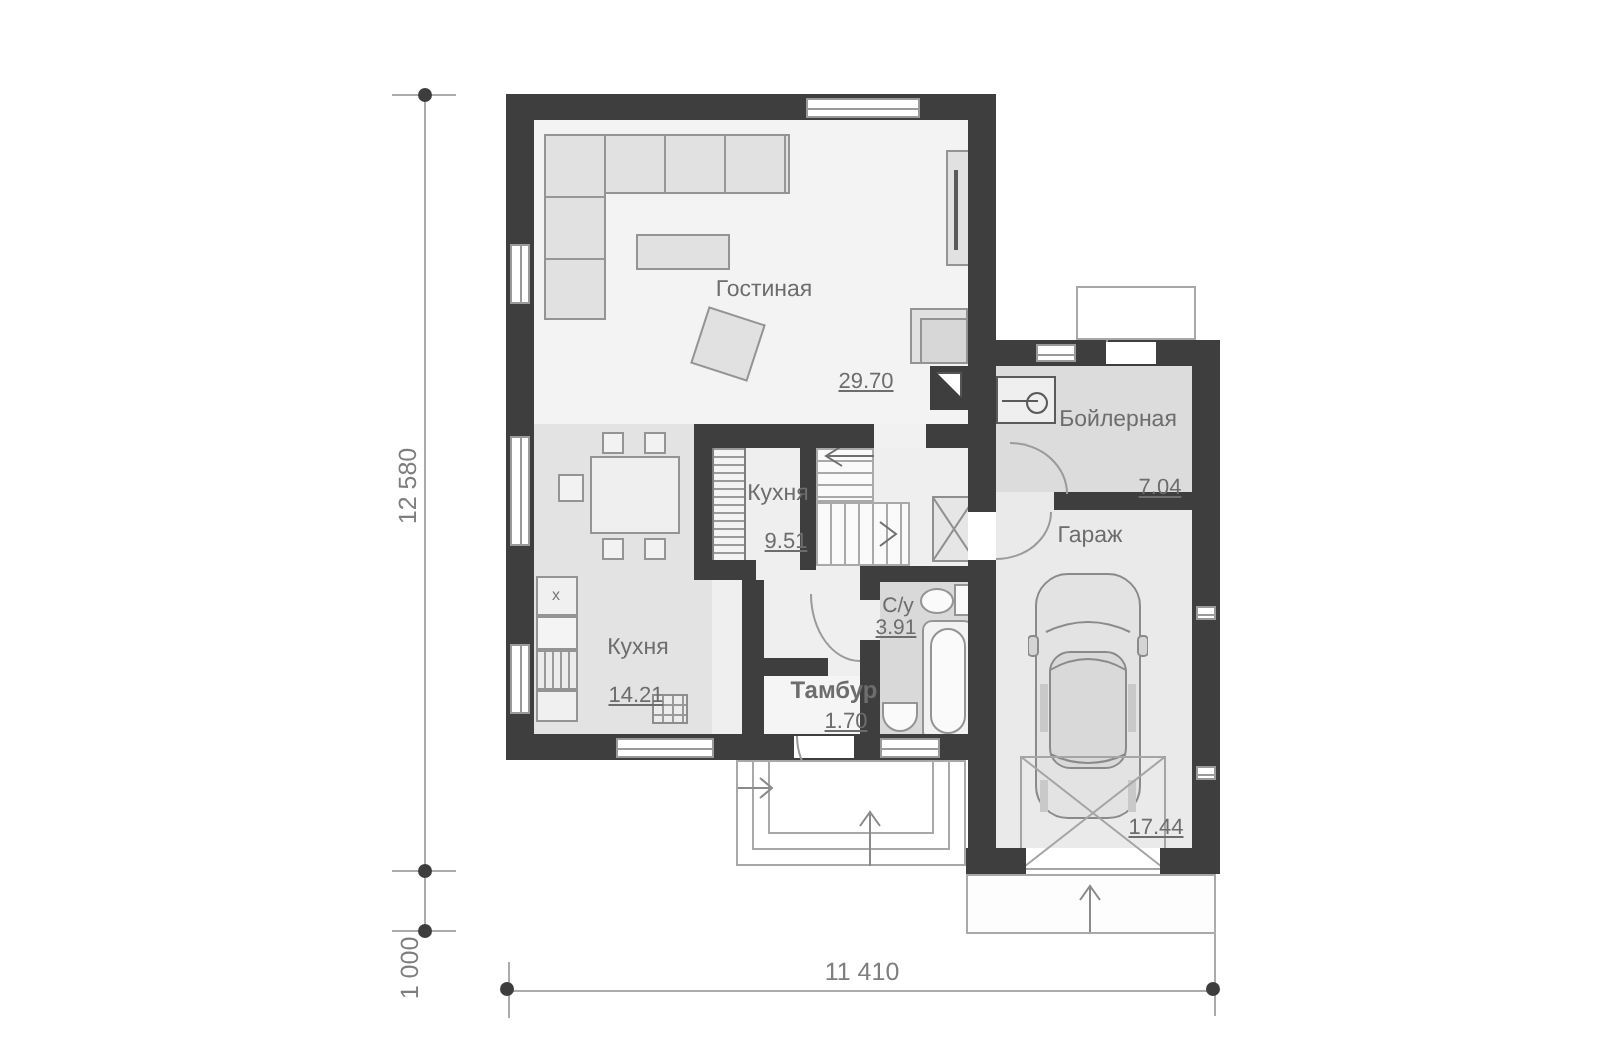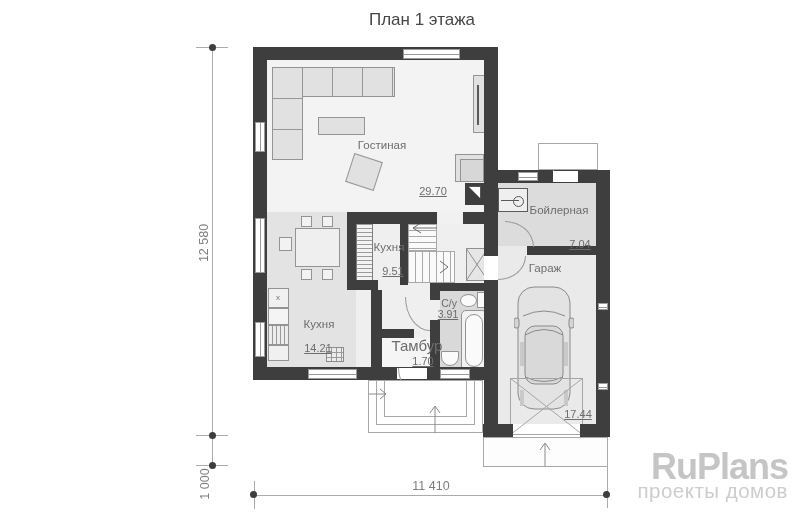--- a/index.html
+++ b/index.html
@@ -35,21 +35,20 @@
   .wm{position:absolute;right:16px;top:449px;text-align:right;line-height:1;}
   .wm-brand{font-size:36px;font-weight:bold;color:#c5c5c5;letter-spacing:-1px;}
   .wm-tag{font-size:20.5px;color:#cdcdcd;letter-spacing:.5px;margin-top:-4px;}
   svg{display:block;}
 </style>
 </head>
 <body>
 
 <div class="canvas">
 
-  <div class="label" style="left:422px;top:20px;font-size:17px;color:#474747;">План 1 этажа</div>
 
   <div class="fill" style="left:267px;top:60px;width:217px;height:152px;background:#f3f3f3;"></div>
   <div class="fill" style="left:437px;top:212px;width:26px;height:12px;background:#f1f1f1;"></div>
   <div class="fill" style="left:267px;top:212px;width:80px;height:78px;background:#e3e3e3;"></div>
   <div class="fill" style="left:267px;top:290px;width:104px;height:77px;background:#e3e3e3;"></div>
   <div class="fill" style="left:356px;top:224px;width:128px;height:143px;background:#efefef;"></div>
   <div class="fill" style="left:382px;top:338px;width:48px;height:29px;background:#f5f5f5;"></div>
   <div class="fill" style="left:440px;top:291px;width:44px;height:82px;background:#d9d9d9;"></div>
   <div class="fill" style="left:498px;top:183px;width:98px;height:63px;background:#dcdcdc;"></div>
   <div class="fill" style="left:498px;top:246px;width:98px;height:178px;background:#eaeaea;"></div>
@@ -180,21 +179,21 @@
   <svg class="abs" style="left:539px;top:440px;" width="12" height="26" viewBox="0 0 12 26">
     <path d="M6 26 L6 4 M1 10 L6 3 L11 10" fill="none" stroke="#8a8a8a"></path>
   </svg>
 
   <div class="label" style="left:382px;top:145px;text-align:right;">Гостиная</div>
   <div class="area-label" style="left:433px;top:191px;">29.70</div>
   <div class="label" style="left:389px;top:247px;">Кухня</div>
   <div class="area-label" style="left:393px;top:271px;">9.51</div>
   <div class="label" style="left:319px;top:324px;">Кухня</div>
   <div class="area-label" style="left:318px;top:348px;">14.21</div>
-  <div class="label" style="left:417px;top:345px;font-size:15px;">Тамбур</div>
+  <div class="label" style="left:417px;top:345px;font-size:12px;font-weight:bold;">Тамбур</div>
   <div class="area-label" style="left:423px;top:361px;">1.70</div>
   <div class="label" style="left:449px;top:303px;font-size:10.5px;">С/у</div>
   <div class="area-label" style="left:448px;top:314px;font-size:10.5px;">3.91</div>
   <div class="label" style="left:559px;top:210px;">Бойлерная</div>
   <div class="area-label" style="left:580px;top:244px;">7.04</div>
   <div class="label" style="left:545px;top:268px;">Гараж</div>
   <div class="area-label" style="left:578px;top:414px;">17.44</div>
 
   <div class="dim-line" style="left:212px;top:47px;width:1px;height:418px;"></div>
   <div class="dim-line" style="left:196px;top:47px;width:32px;height:1px;"></div>
@@ -205,18 +204,14 @@
   <div class="dim-dot" style="left:209px;top:462px;"></div>
   <div class="dim-text" style="left:204px;top:243px;transform:translate(-50%,-50%) rotate(-90deg);">12 580</div>
   <div class="dim-text" style="left:205px;top:484px;transform:translate(-50%,-50%) rotate(-90deg);">1 000</div>
   <div class="dim-line" style="left:254px;top:495px;width:353px;height:1px;"></div>
   <div class="dim-line" style="left:254px;top:481px;width:1px;height:28px;"></div>
   <div class="dim-line" style="left:607px;top:440px;width:1px;height:68px;"></div>
   <div class="dim-dot" style="left:250px;top:491px;"></div>
   <div class="dim-dot" style="left:603px;top:491px;"></div>
   <div class="dim-text" style="left:431px;top:486px;transform:translate(-50%,-50%);">11 410</div>
 
-  <div class="wm">
-    <div class="wm-brand">RuPlans</div>
-    <div class="wm-tag">проекты домов</div>
-  </div>
 
 </div>
 
 </body></html>

